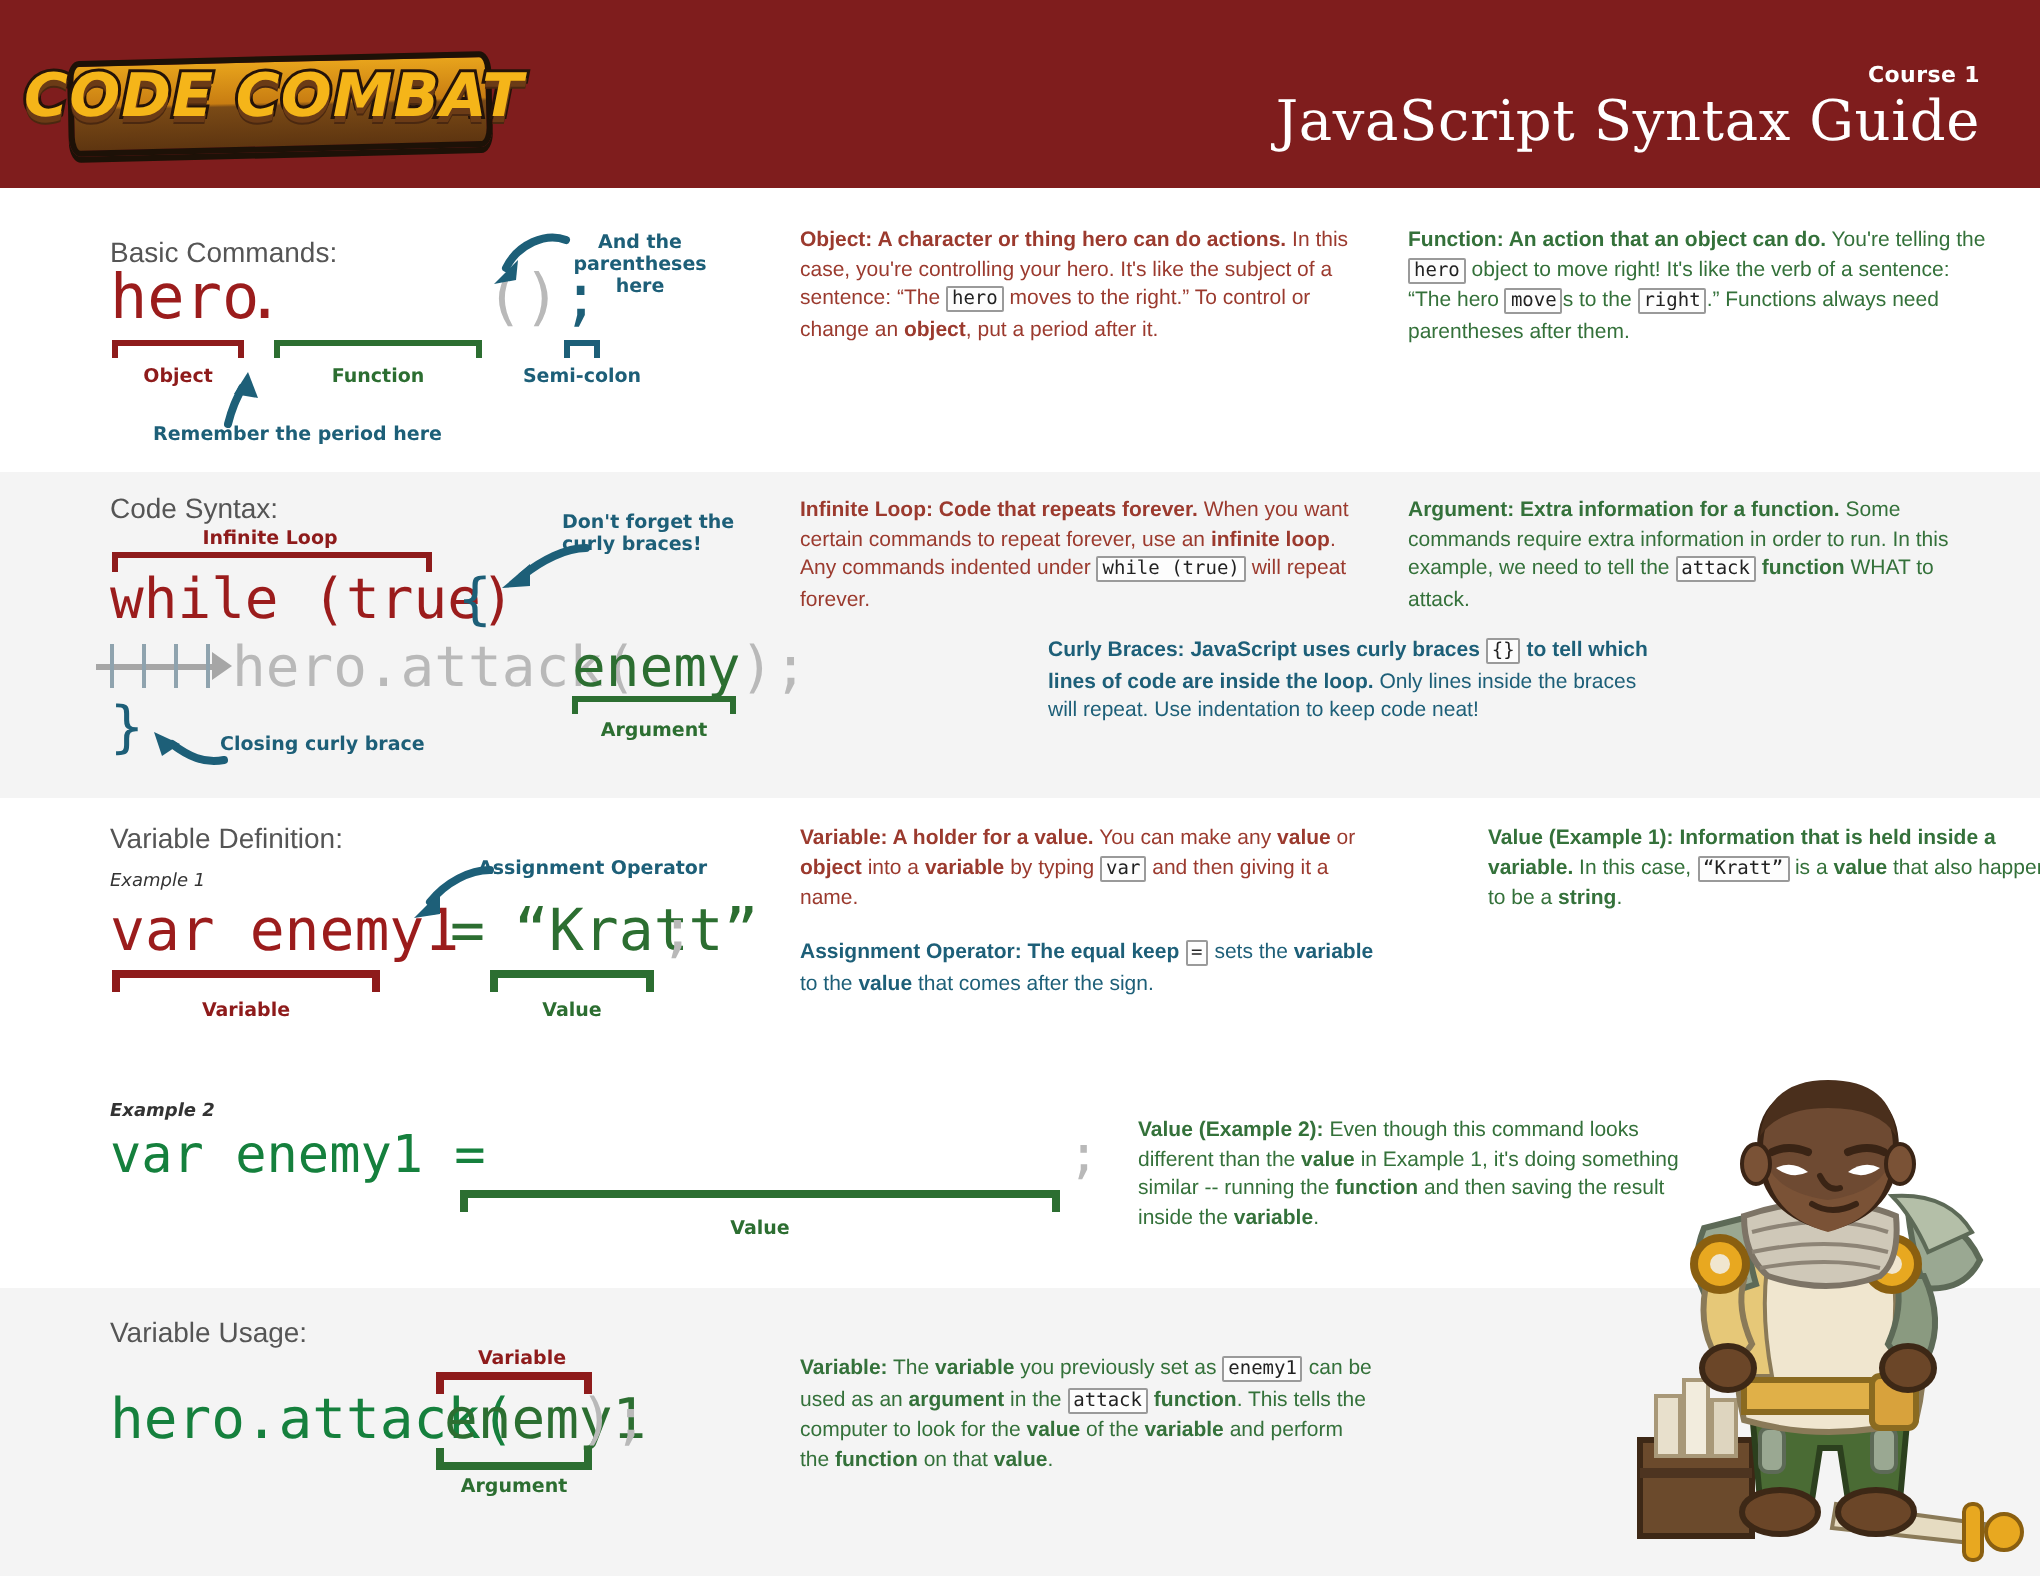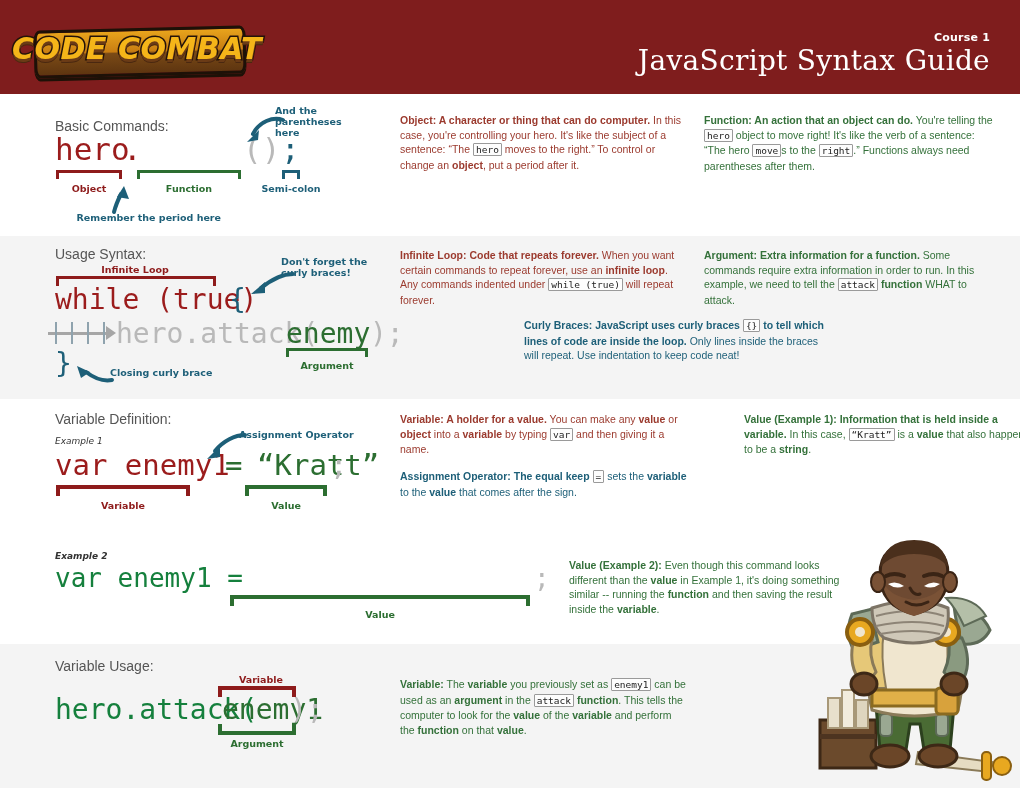--- a/index.html
+++ b/index.html
@@ -152,47 +152,47 @@
   </div>
   <div class="lbl lbl-green" style="left:137px;top:89px;width:104px;">Function</div>
 
   <div class="ubrack" style="left:282px;top:76px;width:18px;height:10px;">
     <i style="left:0;top:0;width:18px;height:3px;background:#1d5f78;"></i>
     <i style="left:0;top:0;width:3px;height:9px;background:#1d5f78;"></i>
     <i style="left:15px;top:0;width:3px;height:9px;background:#1d5f78;"></i>
   </div>
   <div class="lbl lbl-teal" style="left:252px;top:89px;width:78px;">Semi-colon</div>
 
-  <div class="lbl lbl-teal" style="left:275px;top:11px;width:90px;text-align:left;">
+  <div class="lbl lbl-teal" style="left:275px;top:22px;width:90px;text-align:center;">
     <span>And the</span><br>
     <span>parentheses here</span>
   </div>
   <svg class="arrow" style="left:243px;top:22px;" width="42" height="32" viewBox="0 0 42 32">
     <path d="M40 4 C30 0 16 6 10 18" stroke="#1d5f78" stroke-width="4" fill="none" stroke-linecap="round"></path>
     <path d="M4 26 L16 14 L15 24 Z" fill="#1d5f78"></path>
   </svg>
 
   <div class="lbl lbl-teal" style="left:71px;top:118px;width:150px;text-align:right;">Remember the period here</div>
   <svg class="arrow" style="left:104px;top:92px;" width="30" height="28" viewBox="0 0 30 28">
     <path d="M10 26 C12 18 14 14 17 8" stroke="#1d5f78" stroke-width="4" fill="none" stroke-linecap="round"></path>
     <path d="M20 0 L25 13 L13 11 Z" fill="#1d5f78"></path>
   </svg>
 
   <div class="col t-red" style="left:400px;top:19px;width:288px;">
-    <p><b>Object: A character or thing that can do computer.</b><span> In this case, you're controlling your hero. It's like the subject of a sentence: “The </span><code class="kb">hero</code><span> moves to the right.” To control or change an </span><b>object</b><span>, put a period after it.</span></p>
+    <p><b>Object: A character or thing hero can do actions.</b><span> In this case, you're controlling your hero. It's like the subject of a sentence: “The </span><code class="kb">hero</code><span> moves to the right.” To control or change an </span><b>object</b><span>, put a period after it.</span></p>
   </div>
 
   <div class="col t-green" style="left:704px;top:19px;width:292px;">
     <p><b>Function: An action that an object can do.</b><span> You're telling the </span><code class="kb">hero</code><span> object to move right! It's like the verb of a sentence: “The hero </span><code class="kb">move</code><span>s to the </span><code class="kb">right</code><span>.” Functions always need parentheses after them.</span></p>
   </div>
 
 </div>
 
 <div class="section sec-shade" style="height:163px;">
-  <div class="sec-title" style="left:55px;top:10px;">Usage Syntax:</div>
+  <div class="sec-title" style="left:55px;top:10px;">Code Syntax:</div>
 
   <div class="lbl lbl-red" style="left:56px;top:28px;width:158px;">Infinite Loop</div>
   <div class="ubrack" style="left:56px;top:40px;width:160px;height:10px;">
     <i style="left:0;top:0;width:160px;height:3px;background:#8e1b1b;"></i>
     <i style="left:0;top:0;width:3px;height:10px;background:#8e1b1b;"></i>
     <i style="left:157px;top:0;width:3px;height:10px;background:#8e1b1b;"></i>
   </div>
 
   <div class="code c-red" style="left:55px;top:48px;font-size:28px;line-height:32px;">while (true)</div>
   <div class="code c-teal" style="left:229px;top:48px;font-size:28px;line-height:32px;">{</div>

